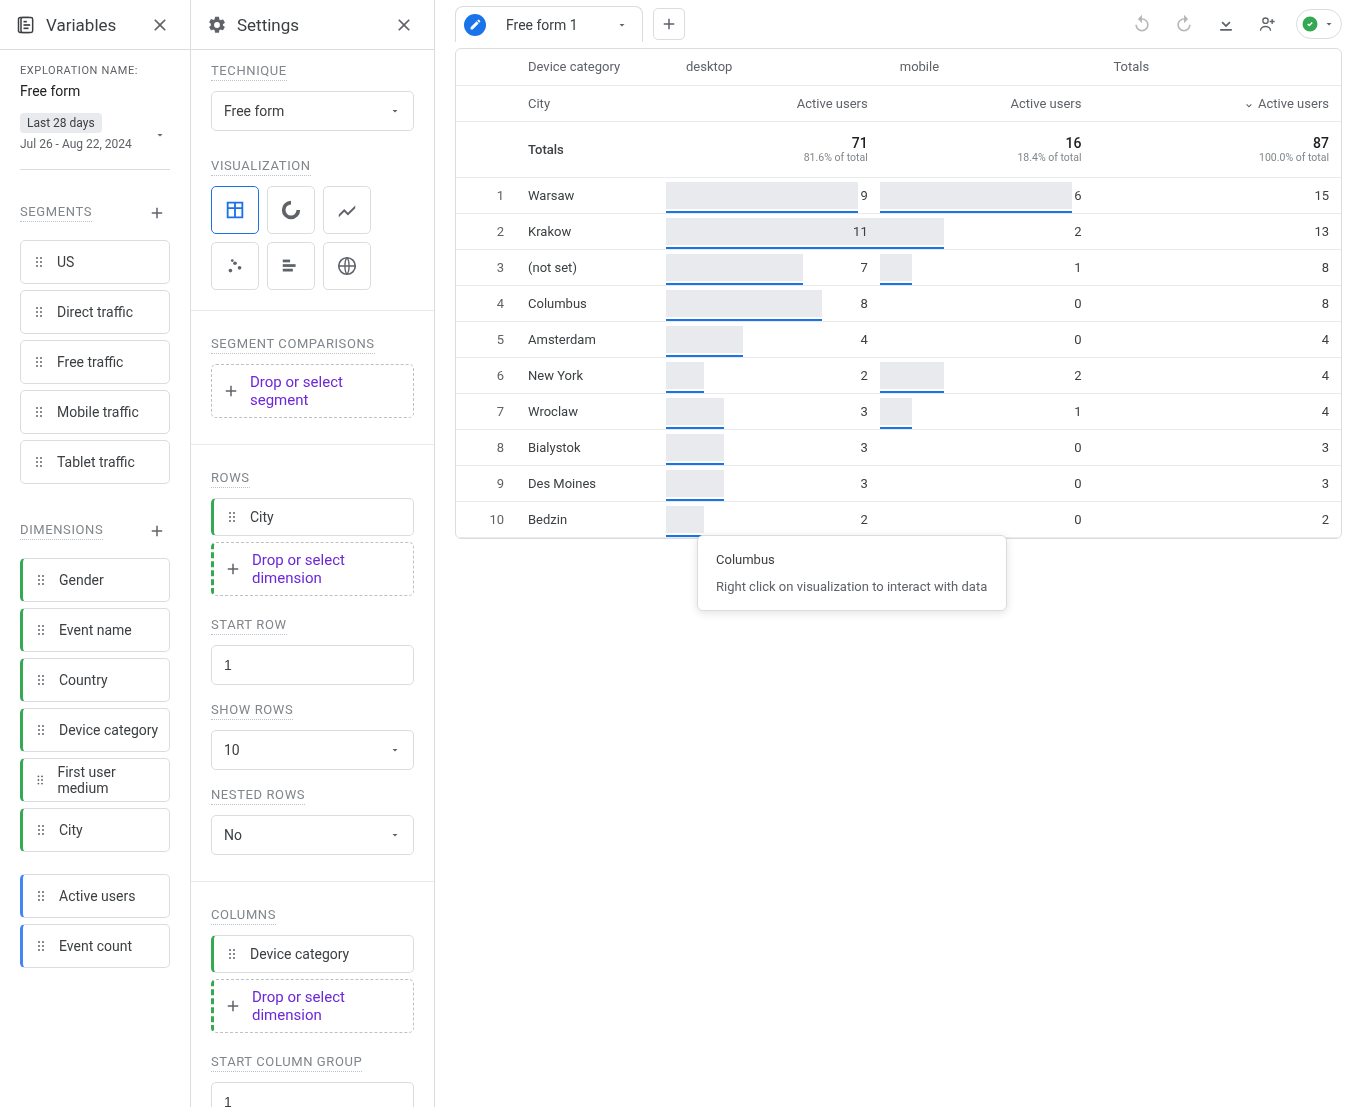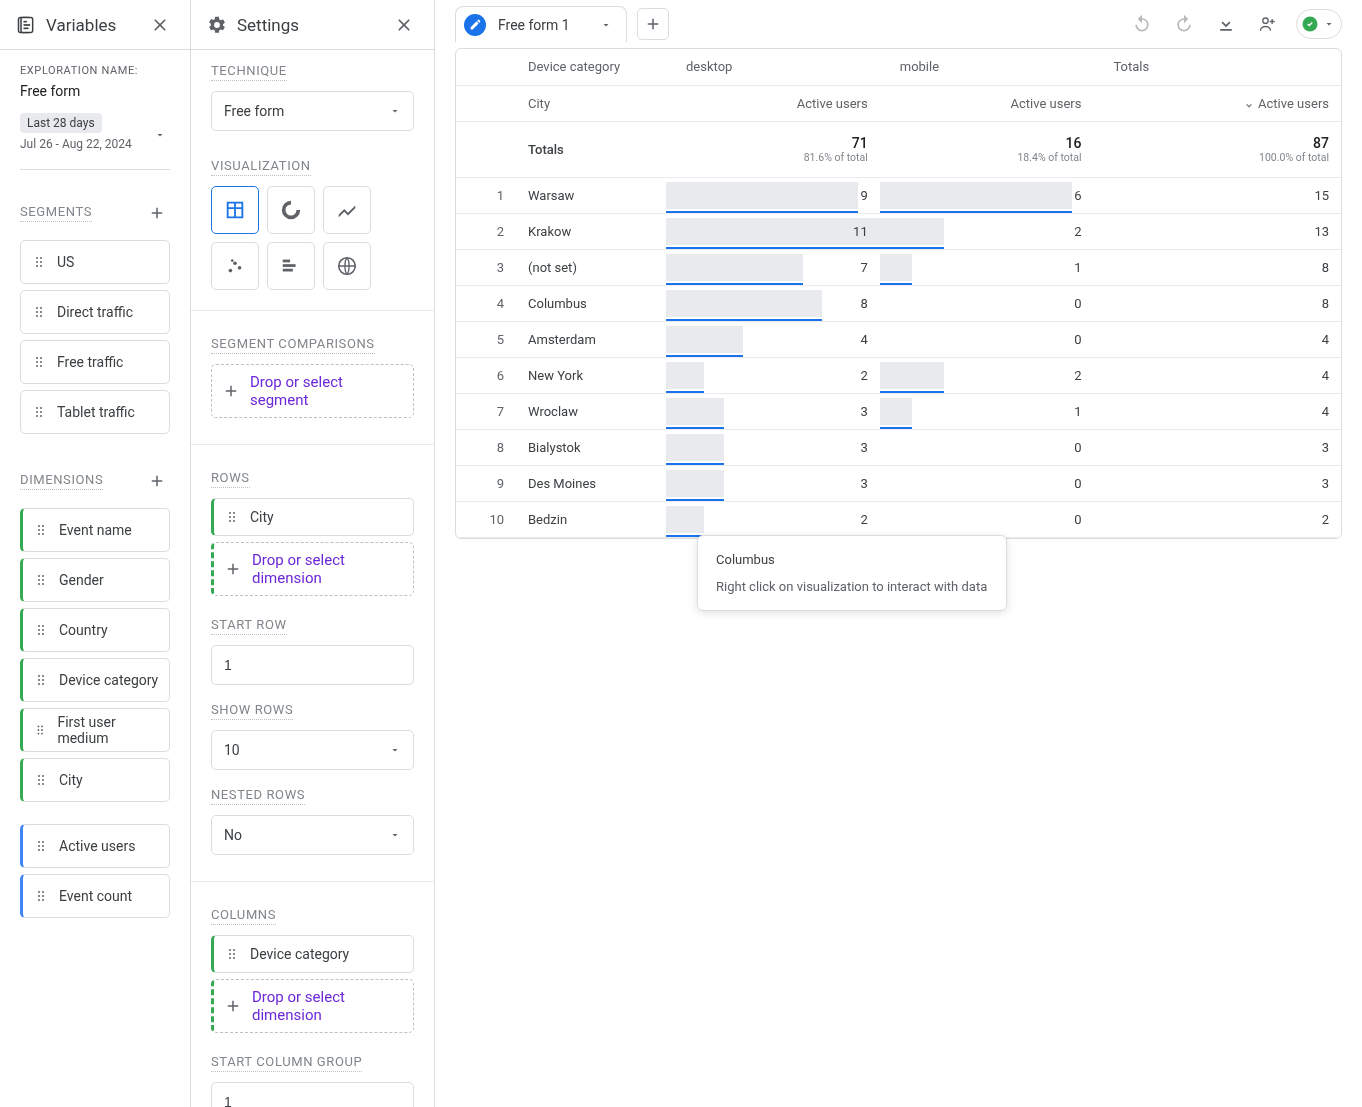--- a/index.html
+++ b/index.html
@@ -34,21 +34,21 @@
 .sel{border:1px solid #dadce0;border-radius:5px;height:40px;display:flex;align-items:center;justify-content:space-between;padding:0 12px;cursor:pointer;font-size:14px;color:#3c4043;margin-bottom:6px}
 .input{border:1px solid #dadce0;border-radius:5px;height:40px;padding:0 12px;font-size:14px;color:#3c4043;width:100%;margin-bottom:6px}
 .viz-grid{display:grid;grid-template-columns:repeat(3,48px);gap:8px}
 .viz-btn{height:48px;border:1px solid #dadce0;border-radius:5px;background:#fff;display:flex;align-items:center;justify-content:center;cursor:pointer}
 .viz-btn.active{border:1px solid #1a73e8}
 .viz-btn svg{width:22px;height:22px;fill:#5f6368}
 .viz-btn.active svg{fill:#1a73e8}
 hr.div{border:none;border-top:1px solid #e8eaed;margin:12px 0}
 
 .tabbar{height:48px;display:flex;align-items:center;padding:0 20px;gap:10px}
-.tab{height:36px;display:flex;align-items:center;padding:0 14px 0 8px;gap:12px;border-top-left-radius:8px;border-top-right-radius:8px;background:#fff;border:1px solid #dadce0;border-bottom:none;font-size:14px}
+.tab{height:36px;display:flex;align-items:center;padding:0 14px 0 8px;gap:20px;border-top-left-radius:8px;border-top-right-radius:8px;background:#fff;border:1px solid #dadce0;border-bottom:none;font-size:14px}
 .tab .circ{width:22px;height:22px;border-radius:50%;background:#1a73e8;display:flex;align-items:center;justify-content:center}
 .tab .circ svg{width:13px;height:13px;fill:#fff}
 .addtab{width:32px;height:32px;border:1px solid #dadce0;border-radius:5px;display:flex;align-items:center;justify-content:center;cursor:pointer;background:#fff}
 .toolbar{margin-left:auto;display:flex;align-items:center;gap:14px}
 .status{border:1px solid #dadce0;border-radius:16px;height:30px;padding:0 6px 0 4px;display:flex;align-items:center;gap:4px}
 .status .ok{width:18px;height:18px;fill:#34a853}
 .tablewrap{border:1px solid #dadce0;margin:0 20px;border-radius:6px;overflow:hidden}
 table{width:100%;border-collapse:collapse;font-size:13px}
 th,td{border-bottom:1px solid #e8eaed;height:36px;padding:0 12px}
 .hdr1 th{color:#5f6368;font-weight:400;text-align:left}
@@ -204,46 +204,52 @@
       <div class="chip ">
         <svg class="drag" viewBox="0 0 24 24">
           <use href="#i-drag"></use>
         </svg>
         <span>Free traffic</span>
       </div>
       <div class="chip ">
         <svg class="drag" viewBox="0 0 24 24">
           <use href="#i-drag"></use>
         </svg>
+        <span>Mobile traffic</span>
+      </div>
+      <div class="chip ">
+        <svg class="drag" viewBox="0 0 24 24">
+          <use href="#i-drag"></use>
+        </svg>
         <span>Tablet traffic</span>
       </div>
     </div>
   <div class="hr-sp"></div>
   <div class="sect">
     <div class="sect-head">
       <span class="lbl">DIMENSIONS</span>
       <button class="ico-btn">
           <svg class="add" viewBox="0 0 24 24">
             <use href="#i-add"></use>
           </svg>
         </button>
     </div>
   </div>
   <div id="dim-list">
       <div class="chip green">
         <svg class="drag" viewBox="0 0 24 24">
           <use href="#i-drag"></use>
         </svg>
+        <span>Gender</span>
+      </div>
+      <div class="chip green">
+        <svg class="drag" viewBox="0 0 24 24">
+          <use href="#i-drag"></use>
+        </svg>
         <span>Event name</span>
-      </div>
-      <div class="chip green">
-        <svg class="drag" viewBox="0 0 24 24">
-          <use href="#i-drag"></use>
-        </svg>
-        <span>Gender</span>
       </div>
       <div class="chip green">
         <svg class="drag" viewBox="0 0 24 24">
           <use href="#i-drag"></use>
         </svg>
         <span>Country</span>
       </div>
       <div class="chip green">
         <svg class="drag" viewBox="0 0 24 24">
           <use href="#i-drag"></use>

